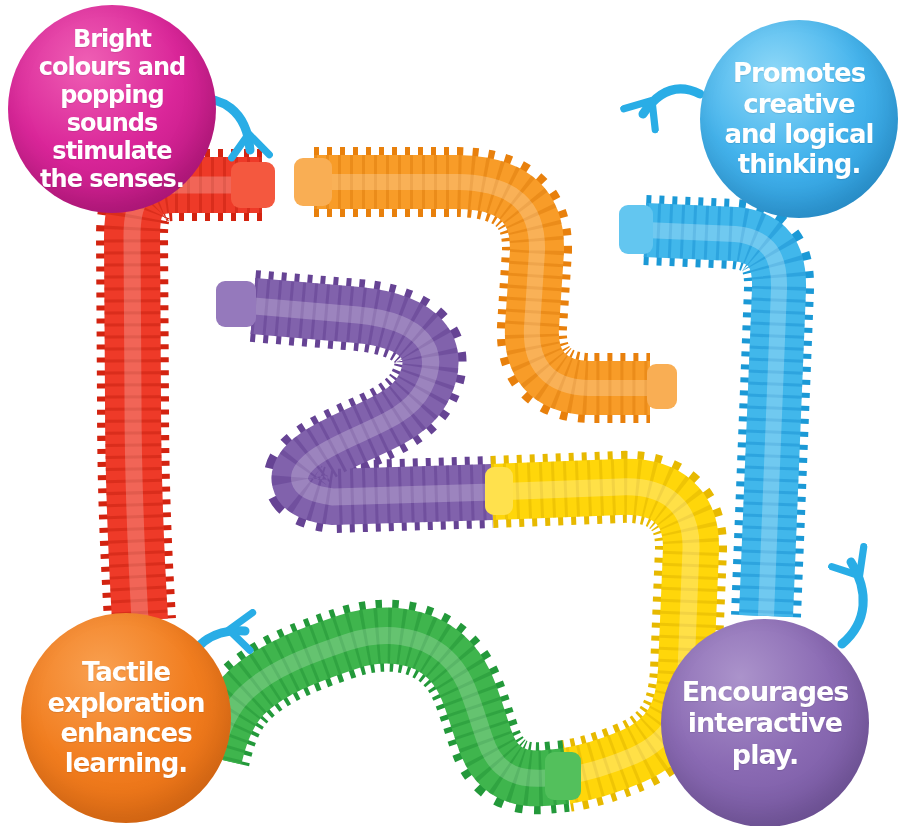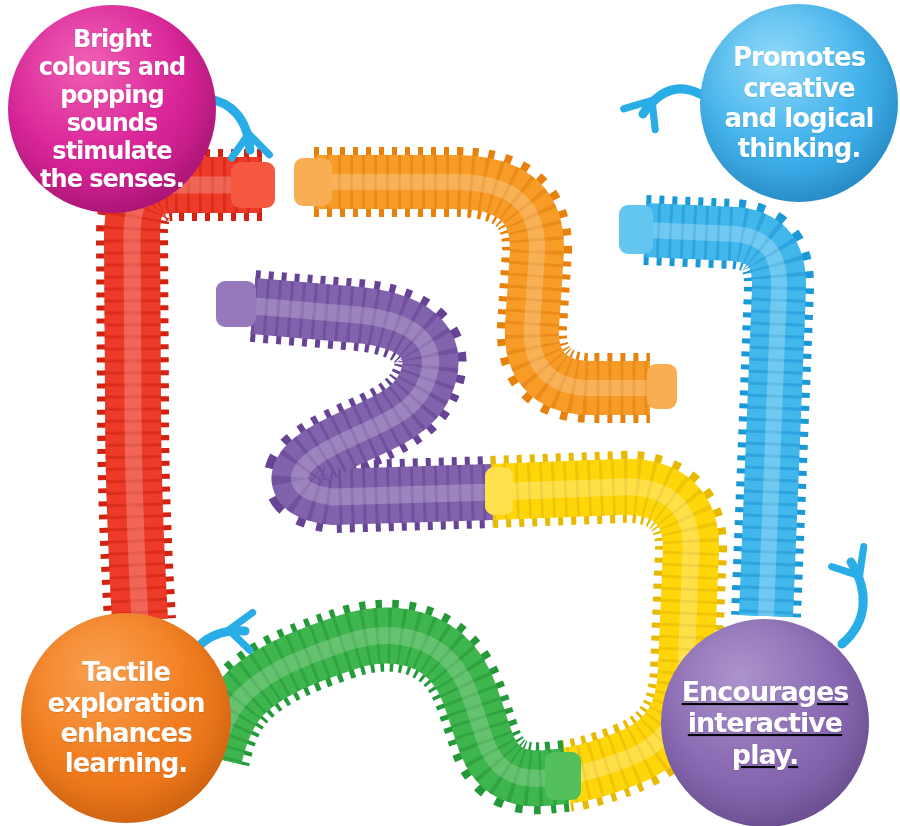--- a/index.html
+++ b/index.html
@@ -96,33 +96,33 @@
 
   <div class="badge" style="left: 8px; top: 5px; width: 208px; height: 208px; background: radial-gradient(circle at 38% 28%, rgb(239, 95, 180) 0%, rgb(218, 38, 153) 46%, rgb(174, 16, 118) 100%);">
     <div class="badge-text" style="font-size: 24px; color: rgb(255, 255, 255);">Bright
 colours and
 popping
 sounds
 stimulate
 the senses.</div>
   </div>
 
-  <div class="badge" style="left: 700px; top: 4px; width: 198px; height: 198px; background: radial-gradient(circle at 38% 28%, rgb(144, 217, 248) 0%, rgb(68, 179, 236) 46%, rgb(30, 143, 213) 100%);">
+  <div class="badge" style="left: 700px; top: 20px; width: 198px; height: 198px; background: radial-gradient(circle at 38% 28%, rgb(144, 217, 248) 0%, rgb(68, 179, 236) 46%, rgb(30, 143, 213) 100%);">
     <div class="badge-text" style="font-size: 26px; color: rgb(255, 255, 255);">Promotes
 creative
 and logical
 thinking.</div>
   </div>
 
   <div class="badge" style="left: 21px; top: 613px; width: 210px; height: 210px; background: radial-gradient(circle at 38% 28%, rgb(249, 160, 80) 0%, rgb(241, 125, 31) 46%, rgb(228, 104, 14) 100%); align-items: center;">
     <div class="badge-text" style="font-size: 26px; color: rgb(255, 255, 255);">Tactile
 exploration
 enhances
 learning.</div>
   </div>
 
-  <div class="badge" style="left: 661px; top: 619px; width: 208px; height: 208px; background: radial-gradient(circle at 38% 28%, rgb(171, 147, 203) 0%, rgb(138, 106, 179) 46%, rgb(110, 80, 154) 100%); text-decoration: underline;">
+  <div class="badge" style="left: 661px; top: 619px; width: 208px; height: 208px; background: radial-gradient(circle at 38% 28%, rgb(171, 147, 203) 0%, rgb(138, 106, 179) 46%, rgb(110, 80, 154) 100%);">
     <div class="badge-text" style="font-size: 27px; color: rgb(255, 255, 255);">Encourages
 interactive
 play.</div>
   </div>
 
 </div>
 
 </body></html>

